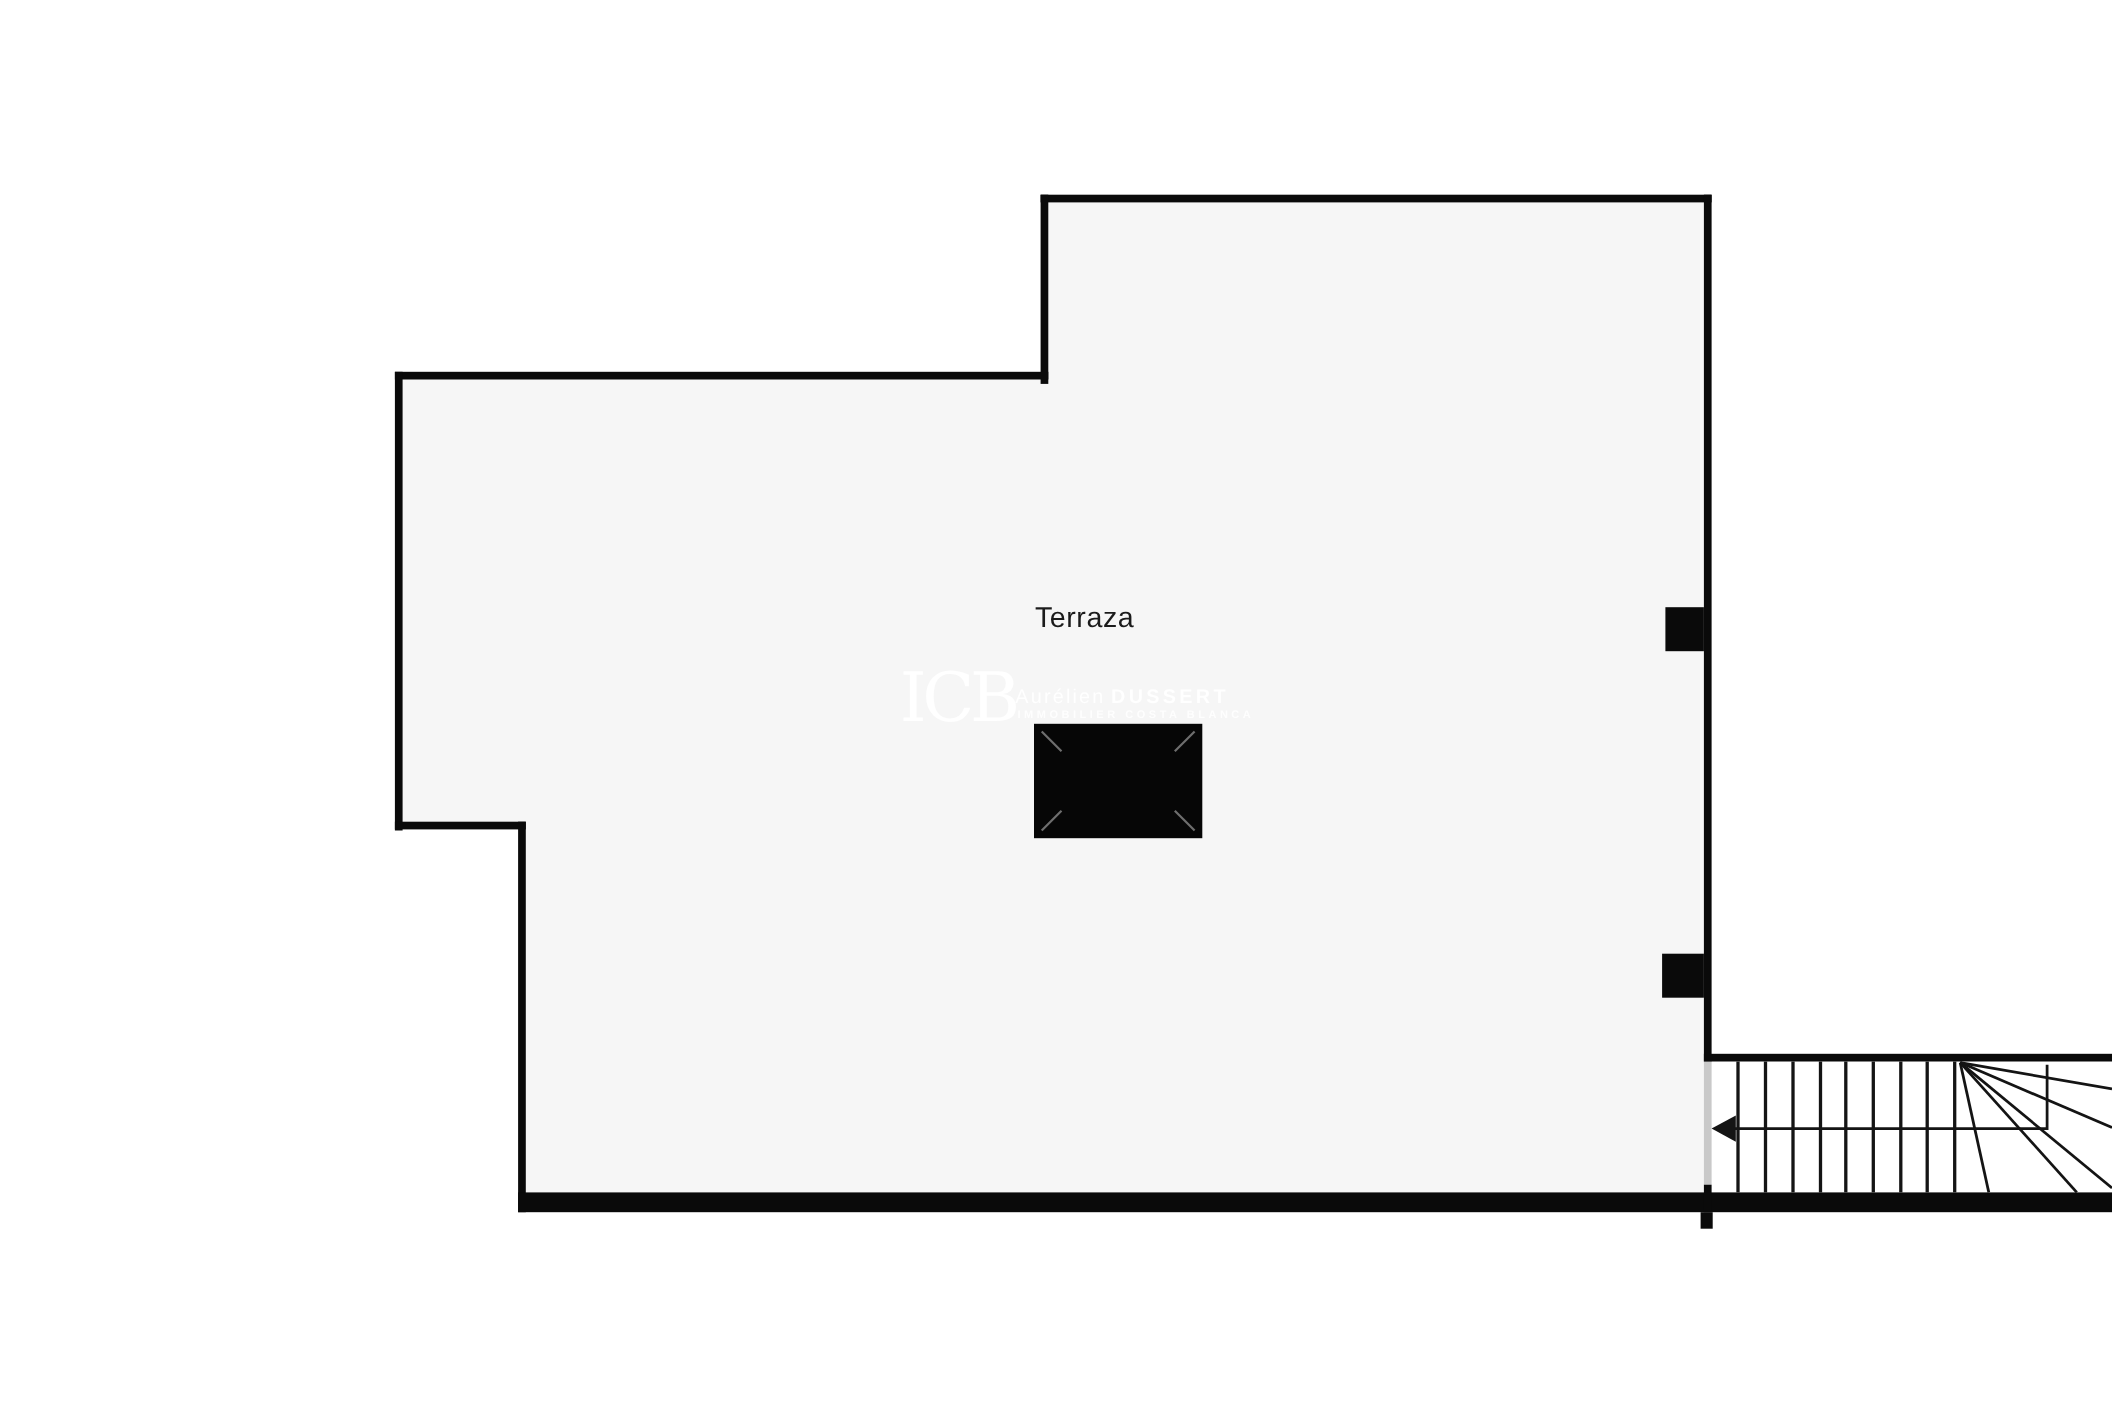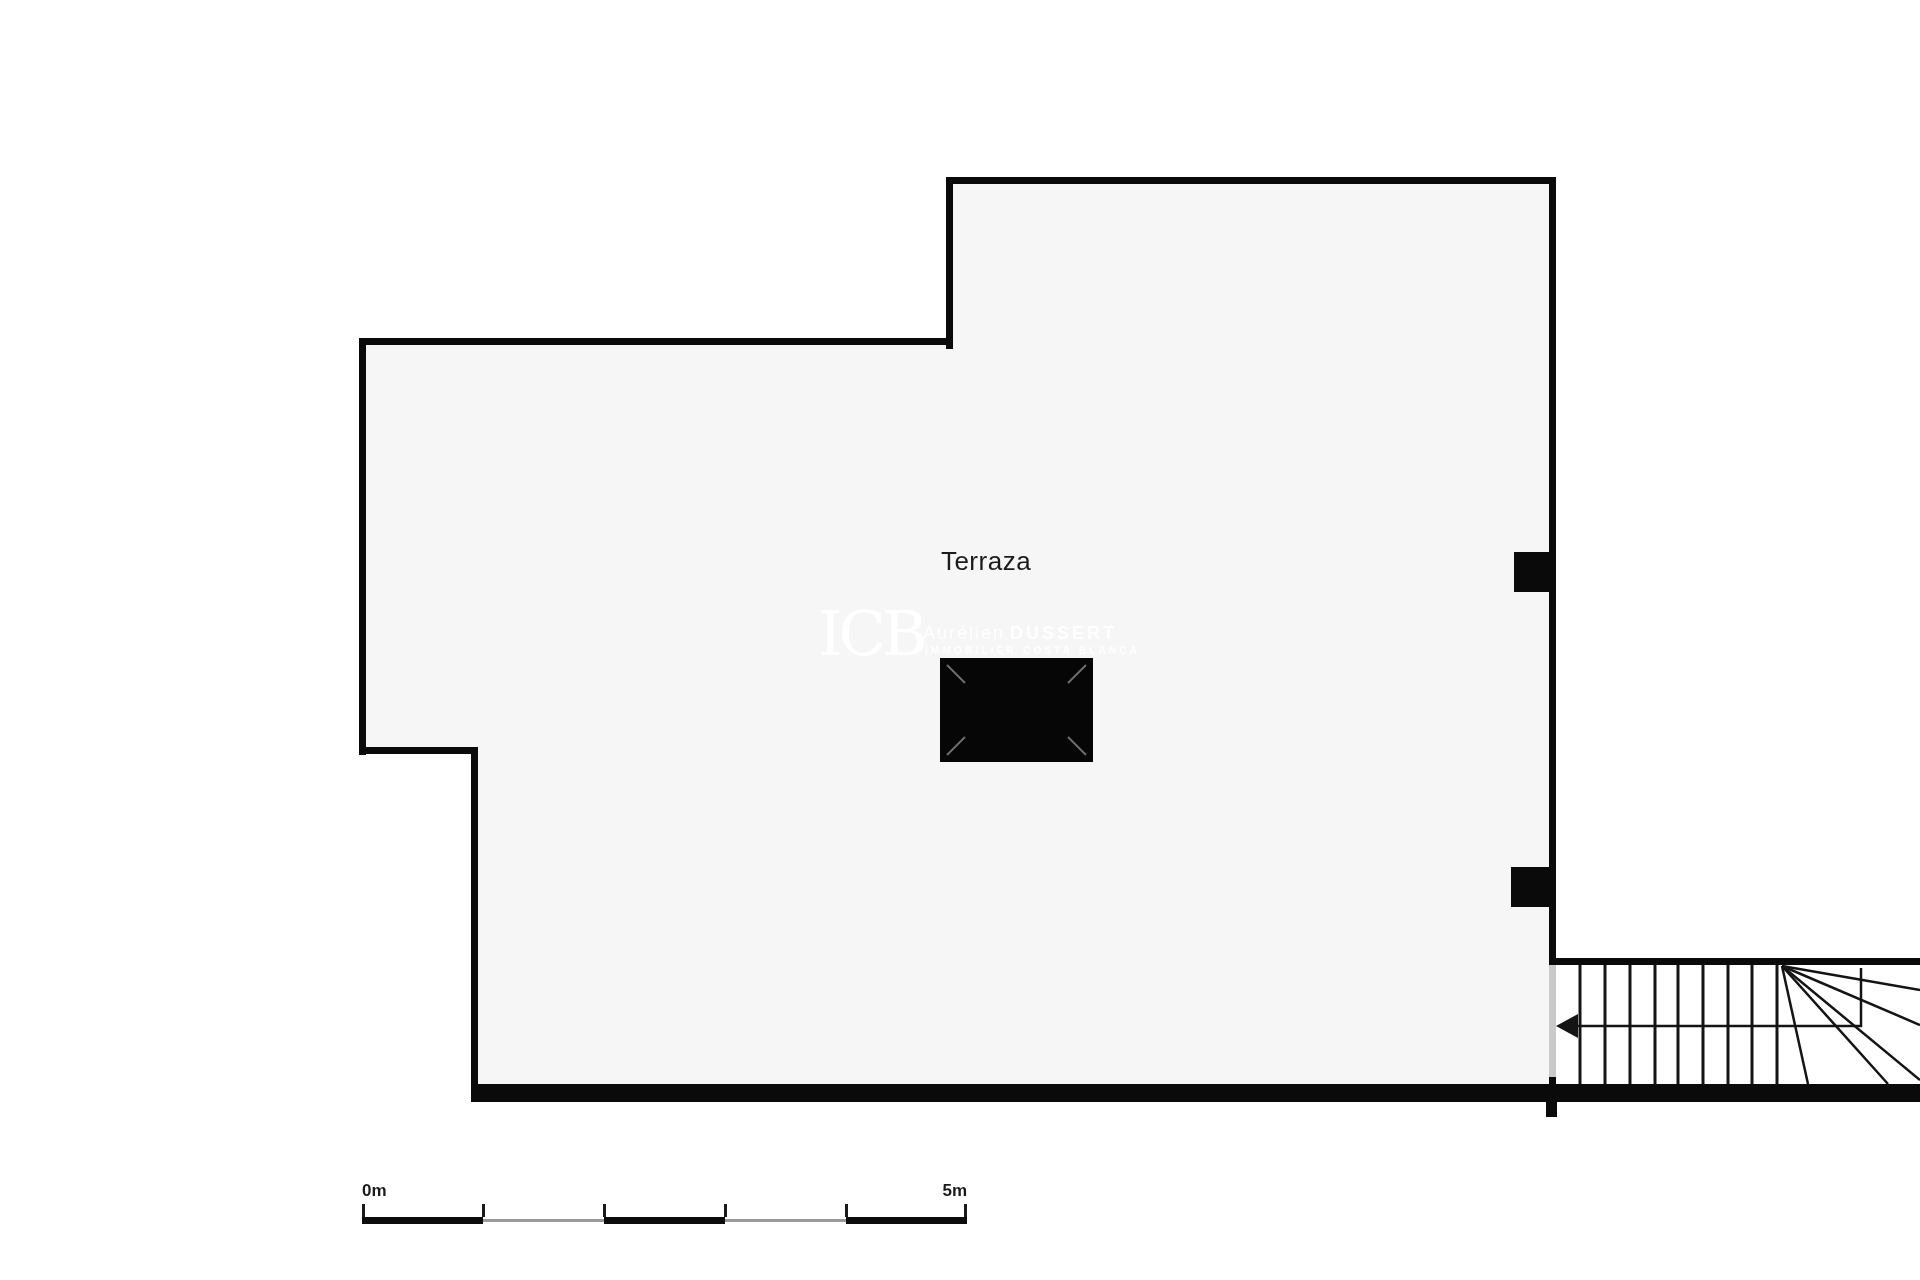--- a/index.html
+++ b/index.html
@@ -175,31 +175,14 @@
 
   <div class="watermark">
     <div class="wm-logo">ICB</div>
     <div class="wm-name">
       <span class="first">Aurélien</span>
       <span class="last">DUSSERT</span>
     </div>
     <div class="wm-subtitle">IMMOBILIER COSTA BLANCA</div>
   </div>
 
-  <div class="scalebar">
-    <div class="lbl lbl-start">0m</div>
-    <div class="lbl lbl-end">5m</div>
-
-    <div class="tick" style="left:0px"></div>
-    <div class="tick" style="left:120px"></div>
-    <div class="tick" style="left:241px"></div>
-    <div class="tick" style="left:362px"></div>
-    <div class="tick" style="left:483px"></div>
-    <div class="tick" style="left:602px"></div>
-
-    <div class="seg-black" style="left:0px;width:121px"></div>
-    <div class="seg-gray" style="left:121px;width:121px"></div>
-    <div class="seg-black" style="left:242px;width:121px"></div>
-    <div class="seg-gray" style="left:363px;width:121px"></div>
-    <div class="seg-black" style="left:484px;width:121px"></div>
-  </div>
 
 </div>
 
 </body></html>

